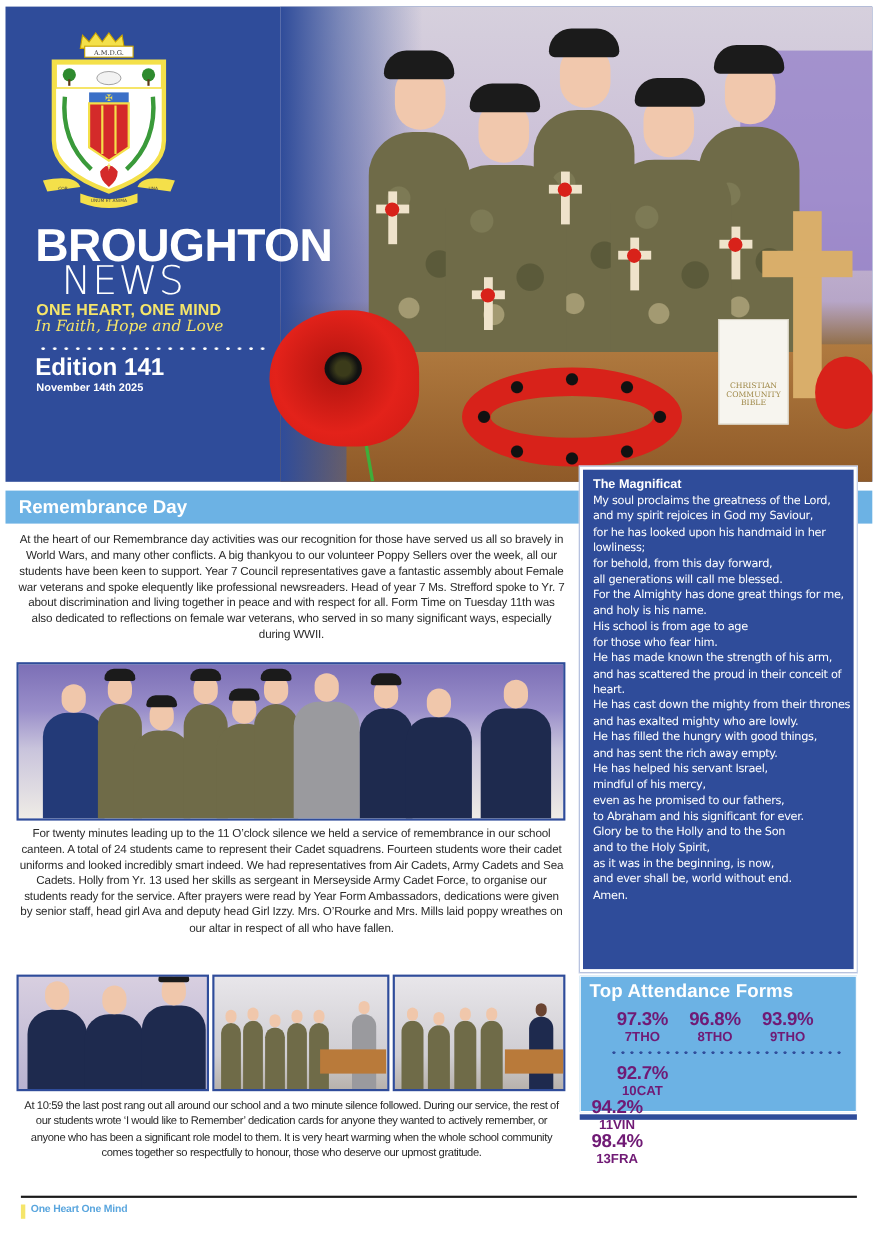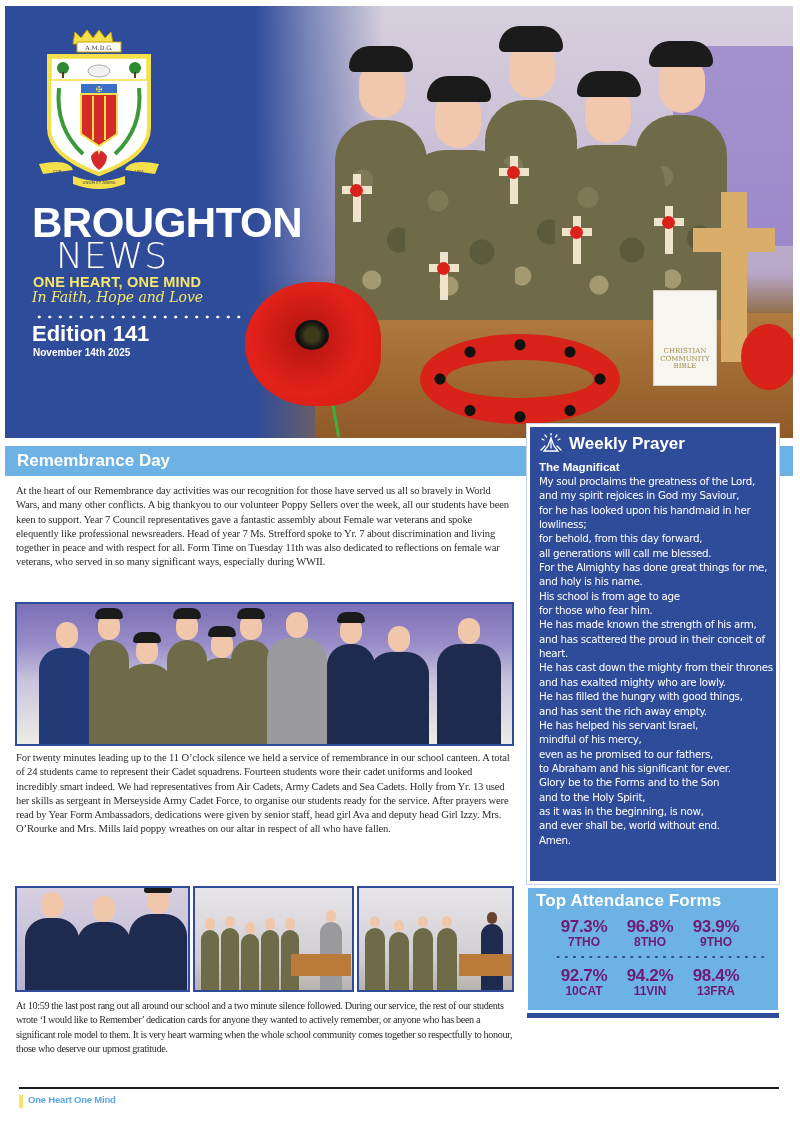--- a/index.html
+++ b/index.html
@@ -132,22 +132,22 @@
   .section-bar {
     position: absolute; left: 5px; top: 446px; width: 788px; height: 30px; background: #6cb2e4;
   }
   .section-title {
     position: absolute; left: 17px; top: 450px; font-family: "Liberation Sans", sans-serif;
     font-weight: 800; font-size: 17px; color: #ffffff; line-height: 22px;
   }
 
   
   .article-text {
-    position: absolute; left: 16px; width: 498px; font-family: Liberation Serif, serif;
-    font-size: 10.6px; line-height: 14.3px; color: #2b2b2b; letter-spacing: -0.15px;
+    position: absolute; left: 16px; width: 498px; font-family: Liberation Sans, sans-serif;
+    font-size: 10.6px; line-height: 14.3px; color: #2b2b2b; letter-spacing: -0.15px; text-align: center;
   }
   .p1 { top: 484px; }
   .p2 { top: 751px; }
   .p3 { top: 999px; font-size: 10.2px; letter-spacing: -0.35px; }
 
   .photo-frame {
     position: absolute; border: 2px solid #2f4c9a; overflow: hidden;
   }
   .group-photo { left: 15px; top: 602px; width: 499px; height: 144px;
     background: linear-gradient(180deg, #7c6fb6 0%, #9a8fca 30%, #c9c4dc 55%, #efece6 100%); }
@@ -190,21 +190,21 @@
   .attendance {
     position: absolute; left: 527px; top: 887px; width: 252px; height: 124px; background: #6cb2e4;
     border: 1px solid #ffffff;
   }
   .attendance-title {
     position: absolute; left: 8px; top: 3px; font-family: "Liberation Sans", sans-serif; font-weight: 800;
     font-size: 17px; color: #ffffff; letter-spacing: 0.1px;
   }
   .att-row { position: absolute; left: 0; width: 252px; display: flex; justify-content: flex-start; }
   .att-row.r1 { top: 30px; }
-  .att-row.r2 { top: 79px; }
+  .att-row.r2 { top: 79px; flex-direction: column; }
   .att-cell { width: 66px; text-align: center; color: #701a75; font-family: "Liberation Sans", sans-serif; font-weight: 800; }
   .att-cell:first-child { margin-left: 23px; }
   .att-pct { font-size: 17px; line-height: 18px; letter-spacing: -0.3px; }
   .att-form { font-size: 12px; line-height: 13px; }
   .att-dots {
     position: absolute; left: 26px; top: 67px; width: 214px; height: 4px;
     background-image: radial-gradient(circle, #2f4c9a 1.3px, transparent 1.5px);
     background-size: 8.2px 4px; background-repeat: repeat-x;
   }
   .attendance-underbar {
@@ -396,31 +396,20 @@
     </div>
   <div class="photo-person" style="left:122px;width:22px;height:66px;background:#1e2a4e;">
       <div class="head" style="width:10px;height:12px;top:-12px;background:#6a4431"></div>
     </div>
   <div style="position:absolute;left:100px;bottom:14px;width:56px;height:22px;background:#b97a3a;"></div>
 </div>
 
 <p class="article-text p3">At 10:59 the last post rang out all around our school and a two minute silence followed. During our service, the rest of our students wrote ‘I would like to Remember’ dedication cards for anyone they wanted to actively remember, or anyone who has been a significant role model to them. It is very heart warming when the whole school community comes together so respectfully to honour, those who deserve our upmost gratitude.</p>
 
 <div class="prayer-box">
-  <div class="prayer-head">
-    <svg class="prayer-icon" viewBox="0 0 24 22">
-      <g stroke="#ffffff" stroke-width="1.3" fill="none" stroke-linecap="round">
-        <path d="M12 5 l-3 8 l-4 5 h14 l-4 -5 z"></path>
-        <path d="M12 5 v10"></path>
-        <path d="M2 17 l4 -4 M22 17 l-4 -4"></path>
-        <path d="M12 0 v2 M6 2 l1.5 2 M18 2 l-1.5 2 M3 6 l2 1 M21 6 l-2 1"></path>
-      </g>
-    </svg>
-    <span class="prayer-title">Weekly Prayer</span>
-  </div>
   <div class="prayer-subtitle">The Magnificat</div>
   <ul class="prayer-lines">
     <li>My soul proclaims the greatness of the Lord,</li>
     <li>and my spirit rejoices in God my Saviour,</li>
     <li>for he has looked upon his handmaid in her lowliness;</li>
     <li>for behold, from this day forward,</li>
     <li>all generations will call me blessed.</li>
     <li>For the Almighty has done great things for me,</li>
     <li>and holy is his name.</li>
     <li>His school is from age to age</li>
@@ -428,21 +417,21 @@
     <li>He has made known the strength of his arm,</li>
     <li>and has scattered the proud in their conceit of heart.</li>
     <li>He has cast down the mighty from their thrones</li>
     <li>and has exalted mighty who are lowly.</li>
     <li>He has filled the hungry with good things,</li>
     <li>and has sent the rich away empty.</li>
     <li>He has helped his servant Israel,</li>
     <li>mindful of his mercy,</li>
     <li>even as he promised to our fathers,</li>
     <li>to Abraham and his significant for ever.</li>
-    <li>Glory be to the Forms and to the Son</li>
+    <li>Glory be to the Holly and to the Son</li>
     <li>and to the Holy Spirit,</li>
     <li>as it was in the beginning, is now,</li>
     <li>and ever shall be, world without end.</li>
     <li>Amen.</li>
   </ul>
 </div>
 
 <div class="attendance">
   <div class="attendance-title">Top Attendance Forms</div>
   <div class="att-row r1">

